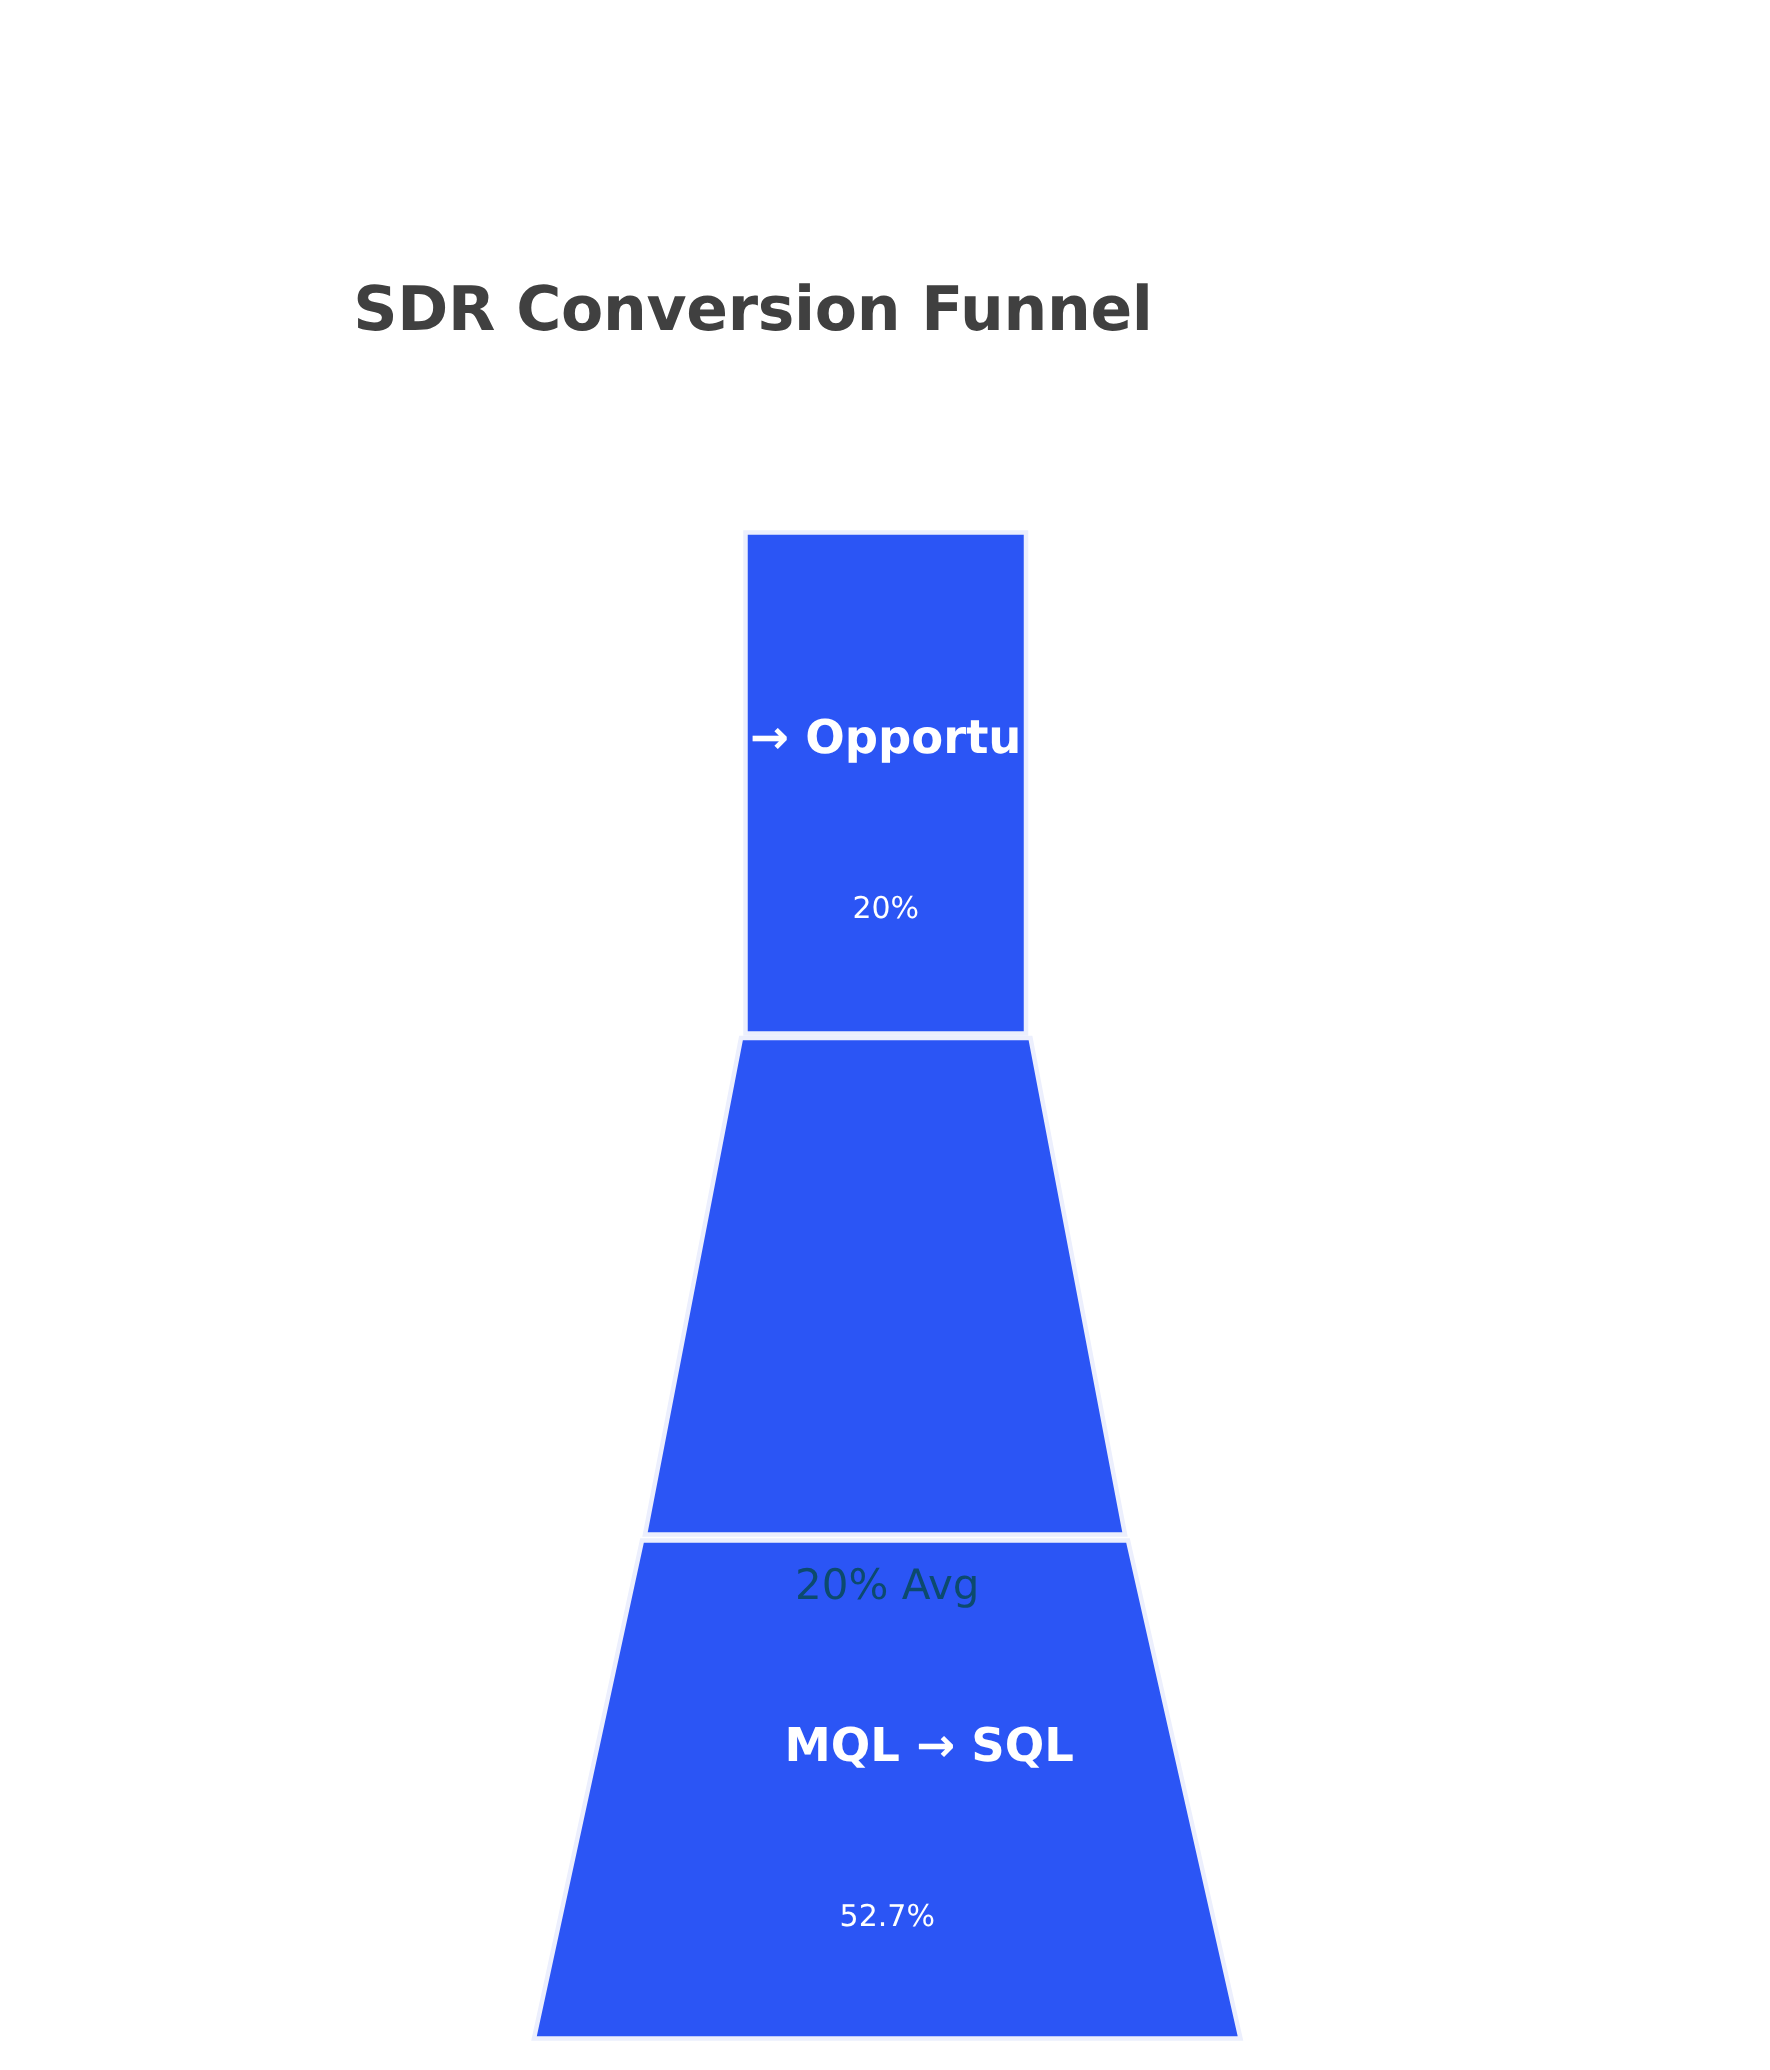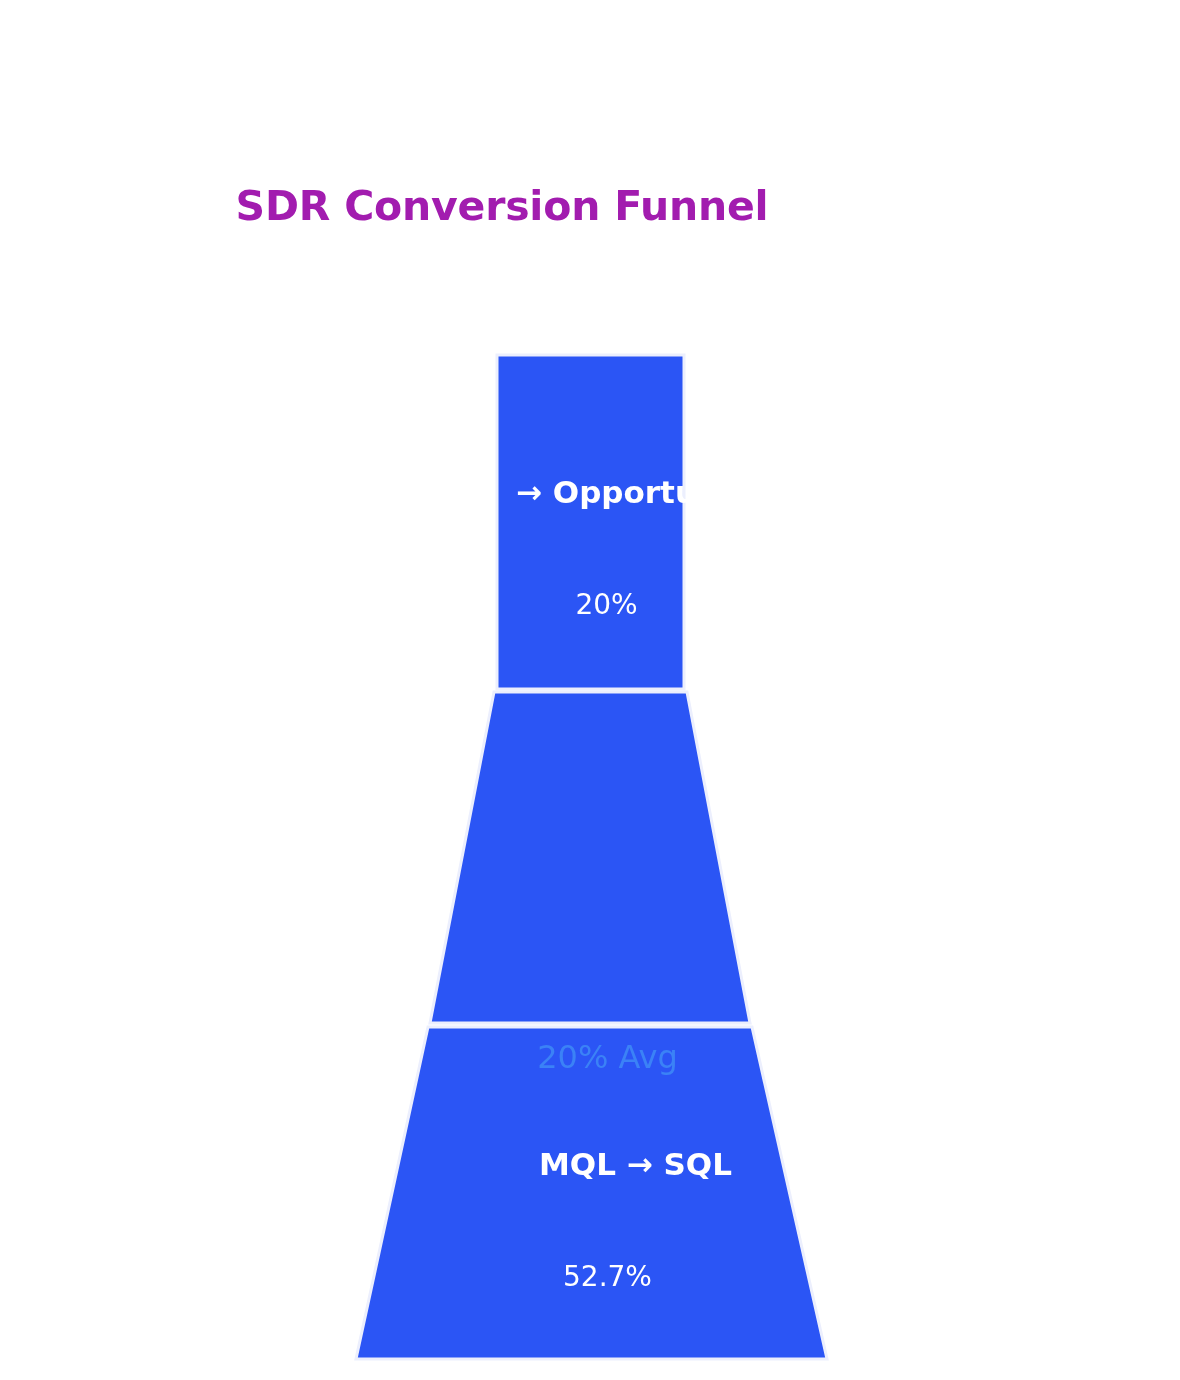--- a/index.html
+++ b/index.html
@@ -21,42 +21,42 @@
     background: #ffffff;
   }
   .chart-title {
     position: absolute;
     left: 0;
     top: 178px;
     width: 1004px;
     text-align: center;
     font-size: 41px;
     font-weight: 700;
-    color: #a21caf;
+    color: #404040;
     letter-spacing: -0.2px;
     line-height: 56px;
     white-space: nowrap;
   }
   .funnel-layer {
     position: absolute;
     left: 0;
     top: 0;
     width: 1180px;
     height: 1380px;
   }
   .funnel-svg {
     position: absolute;
     left: 0;
     top: 0;
     width: 1180px;
     height: 1380px;
   }
   .label-layer {
     position: absolute;
-    left: 16px;
+    left: 0;
     top: 0;
     width: 1157px;
     height: 1380px;
     pointer-events: none;
   }
   .seg-clip {
     position: absolute;
     overflow: hidden;
   }
   .seg-name {
@@ -68,21 +68,21 @@
     font-weight: 700;
     color: #ffffff;
     text-align: center;
     line-height: 40px;
   }
   .seg-value {
     position: absolute;
     left: 50%;
     transform: translateX(-50%);
     white-space: nowrap;
-    font-size: 28px;
+    font-size: 20px;
     font-weight: 400;
     color: #ffffff;
     text-align: center;
     line-height: 36px;
   }
   
   #seg-clip-0 { left: 497px; top: 355px; width: 187px; height: 335px; }
   #seg-clip-0 .seg-name  { top: 117px; }
   #seg-clip-0 .seg-value { top: 232px; }
   
@@ -92,23 +92,23 @@
   
   #seg-clip-2 { left: 356px; top: 1025px; width: 471px; height: 335px; }
   #seg-clip-2 .seg-note  { top: 14px; }
   #seg-clip-2 .seg-name  { top: 119px; margin-left: 28px; }
   #seg-clip-2 .seg-value { top: 234px; }
   .seg-note {
     position: absolute;
     left: 50%;
     transform: translateX(-50%);
     white-space: nowrap;
-    font-size: 32px;
+    font-size: 28px;
     font-weight: 400;
-    color: #3b82f6;
+    color: #0c4a6e;
     text-align: right;
     line-height: 36px;
   }
 </style>
 </head>
 <body>
 
 <div class="canvas">
 
   <div class="chart-title">SDR Conversion Funnel</div>

